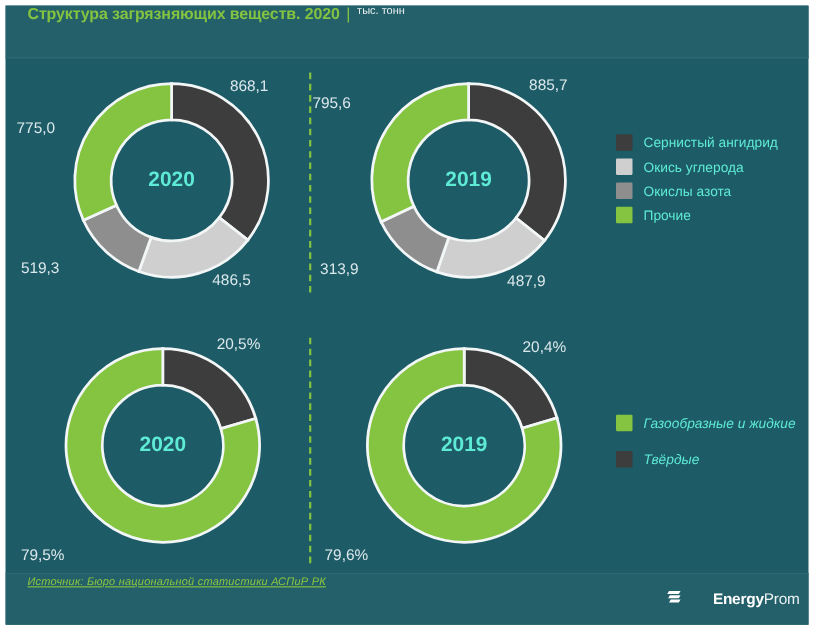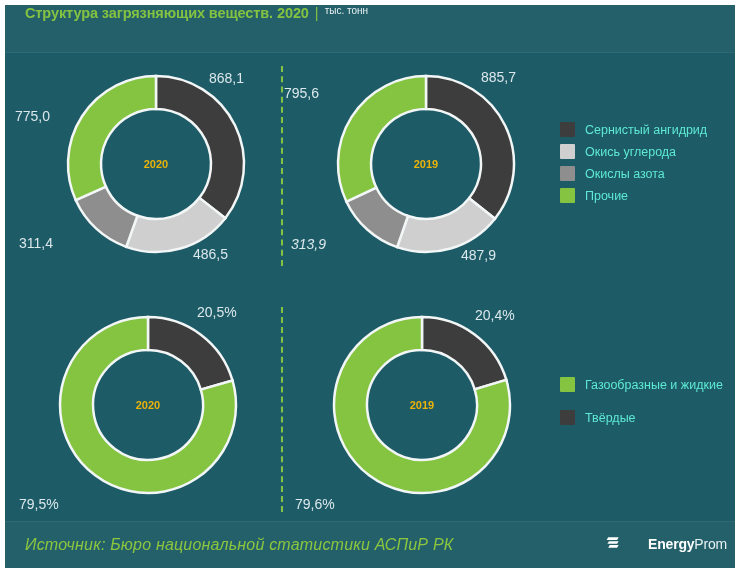--- a/index.html
+++ b/index.html
@@ -47,21 +47,21 @@
   .divider.d1{left:276px;top:14px;height:200px;}
   .divider.d2{left:276px;top:255px;height:205px;}
 
   
   .donut-block{position:absolute;}
   .donut-wrap{position:absolute;}
   .donut-svg{display:block;overflow:visible;}
   .center-year{
     position:absolute;left:0;top:0;width:100%;height:100%;
     display:flex;align-items:center;justify-content:center;
-    font-size:11px;font-weight:bold;color:#eab308;
+    font-size:19px;font-weight:bold;color:#5eead4;
     pointer-events:none;
   }
 
   .dlabel{
     position:absolute;
     font-size:13.5px;
     color:#dbe8ec;
     white-space:nowrap;
   }
   .dlabel.big{font-size:14px;}
@@ -72,32 +72,32 @@
     display:flex;align-items:center;
     margin-bottom:7px;
   }
   .legend-sw{
     width:15px;height:15px;margin-right:10px;flex:none;
     border-radius:1px;
   }
   .legend-label{
     font-size:12.5px;color:#5eead4;white-space:nowrap;
   }
-  .legend2 .legend-row{margin-bottom:18px;}
+  .legend2 .legend-row{margin-bottom:18px;font-style:italic;}
 
   
   .footer{
     position:absolute;left:0;bottom:0;width:740px;height:46px;
     background:#24606a;
     border-top:1px solid #2e6a73;
   }
   .source{
-    position:absolute;left:20px;top:14px;
-    font-size:16px;font-style:italic;color:#8cc63f;
-    white-space:nowrap;letter-spacing:0.2px;
+    position:absolute;left:20px;top:2px;
+    font-size:10px;font-style:italic;color:#8cc63f;
+    white-space:nowrap;letter-spacing:0.2px;text-decoration:underline;
   }
   .logo{
     position:absolute;right:18px;top:13px;
     display:flex;align-items:center;
   }
   .logo-mark{
     width:17px;height:17px;margin-right:6px;flex:none;
   }
   .logo-text{
     font-size:14px;color:#ffffff;letter-spacing:-0.2px;
@@ -128,37 +128,37 @@
         <svg class="donut-svg" width="190" height="190" viewBox="0 0 190 190">
             <path d="M 95 7 A 88 88 0 0 1 164.3185964613353 149.2119192118353 L 138.32412278833453 128.88244950739704 A 55 55 0 0 0 95 40 Z" fill="#3d3d3d" stroke="#f2f6f7" stroke-width="2.5"></path>
             <path d="M 164.3185964613353 149.2119192118353 A 88 88 0 0 1 65.22409938140913 177.80939404651986 L 76.39006211338071 146.7558712790749 A 55 55 0 0 0 138.32412278833453 128.88244950739704 Z" fill="#cfcfcf" stroke="#f2f6f7" stroke-width="2.5"></path>
             <path d="M 65.22409938140913 177.80939404651986 A 88 88 0 0 1 14.79488049767393 131.20965072487712 L 44.87180031104621 117.6310317030482 A 55 55 0 0 0 76.39006211338071 146.7558712790749 Z" fill="#8e8e8e" stroke="#f2f6f7" stroke-width="2.5"></path>
             <path d="M 14.79488049767393 131.20965072487712 A 88 88 0 0 1 94.99999999999999 7 L 94.99999999999999 40 A 55 55 0 0 0 44.87180031104621 117.6310317030482 Z" fill="#84c441" stroke="#f2f6f7" stroke-width="2.5"></path>
           </svg>
         <div class="center-year">2020</div>
       </div>
       <div class="dlabel big" style="left:148px;top:1px;">868,1</div>
       <div class="dlabel big" style="left:132px;top:177px;">486,5</div>
-      <div class="dlabel big" style="left:-42px;top:166px;">311,4</div>
+      <div class="dlabel big" style="left:-42px;top:166px;">519,3</div>
       <div class="dlabel big" style="left:-46px;top:12px;margin-top:27px;">775,0</div>
     </div>
 
     <div class="donut-block" style="left:326px;top:17px;width:190px;height:190px;">
       <div class="donut-wrap" style="left:0;top:0;width:190px;height:190px;">
         <svg class="donut-svg" width="190" height="190" viewBox="0 0 190 190">
             <path d="M 95 7 A 88 88 0 0 1 163.9565863249797 149.67164898195063 L 138.09786645311232 129.16978061371913 A 55 55 0 0 0 95 40 Z" fill="#3d3d3d" stroke="#f2f6f7" stroke-width="2.5"></path>
             <path d="M 163.9565863249797 149.67164898195063 A 88 88 0 0 1 66.14007841643202 178.1330555566816 L 76.96254901027001 146.95815972292598 A 55 55 0 0 0 138.09786645311232 129.16978061371913 Z" fill="#cfcfcf" stroke="#f2f6f7" stroke-width="2.5"></path>
             <path d="M 66.14007841643202 178.1330555566816 A 88 88 0 0 1 15.471046483830449 132.67154831730363 L 45.29440405239403 118.54471769831477 A 55 55 0 0 0 76.96254901027001 146.95815972292598 Z" fill="#8e8e8e" stroke="#f2f6f7" stroke-width="2.5"></path>
             <path d="M 15.471046483830449 132.67154831730363 A 88 88 0 0 1 94.99999999999999 7 L 94.99999999999999 40 A 55 55 0 0 0 45.29440405239403 118.54471769831477 Z" fill="#84c441" stroke="#f2f6f7" stroke-width="2.5"></path>
           </svg>
         <div class="center-year">2019</div>
       </div>
       <div class="dlabel big" style="left:150px;top:0px;">885,7</div>
       <div class="dlabel big" style="left:130px;top:178px;">487,9</div>
-      <div class="dlabel big" style="left:-40px;top:167px;font-style:italic;">313,9</div>
+      <div class="dlabel big" style="left:-40px;top:167px;">313,9</div>
       <div class="dlabel big" style="left:-47px;top:16px;">795,6</div>
     </div>
 
     <div class="donut-block" style="left:48px;top:258px;width:190px;height:190px;">
       <div class="donut-wrap" style="left:0;top:0;width:190px;height:190px;">
         <svg class="donut-svg" width="190" height="190" viewBox="0 0 190 190">
             <path d="M 95 7 A 88 88 0 0 1 179.50584433957098 70.44878266854782 L 147.81615271223188 79.65548916784239 A 55 55 0 0 0 95 40 Z" fill="#3d3d3d" stroke="#f2f6f7" stroke-width="2.5"></path>
             <path d="M 179.50584433957098 70.44878266854782 A 88 88 0 1 1 94.99999999999999 7 L 94.99999999999999 40 A 55 55 0 1 0 147.81615271223188 79.65548916784239 Z" fill="#84c441" stroke="#f2f6f7" stroke-width="2.5"></path>
           </svg>
         <div class="center-year">2020</div>

